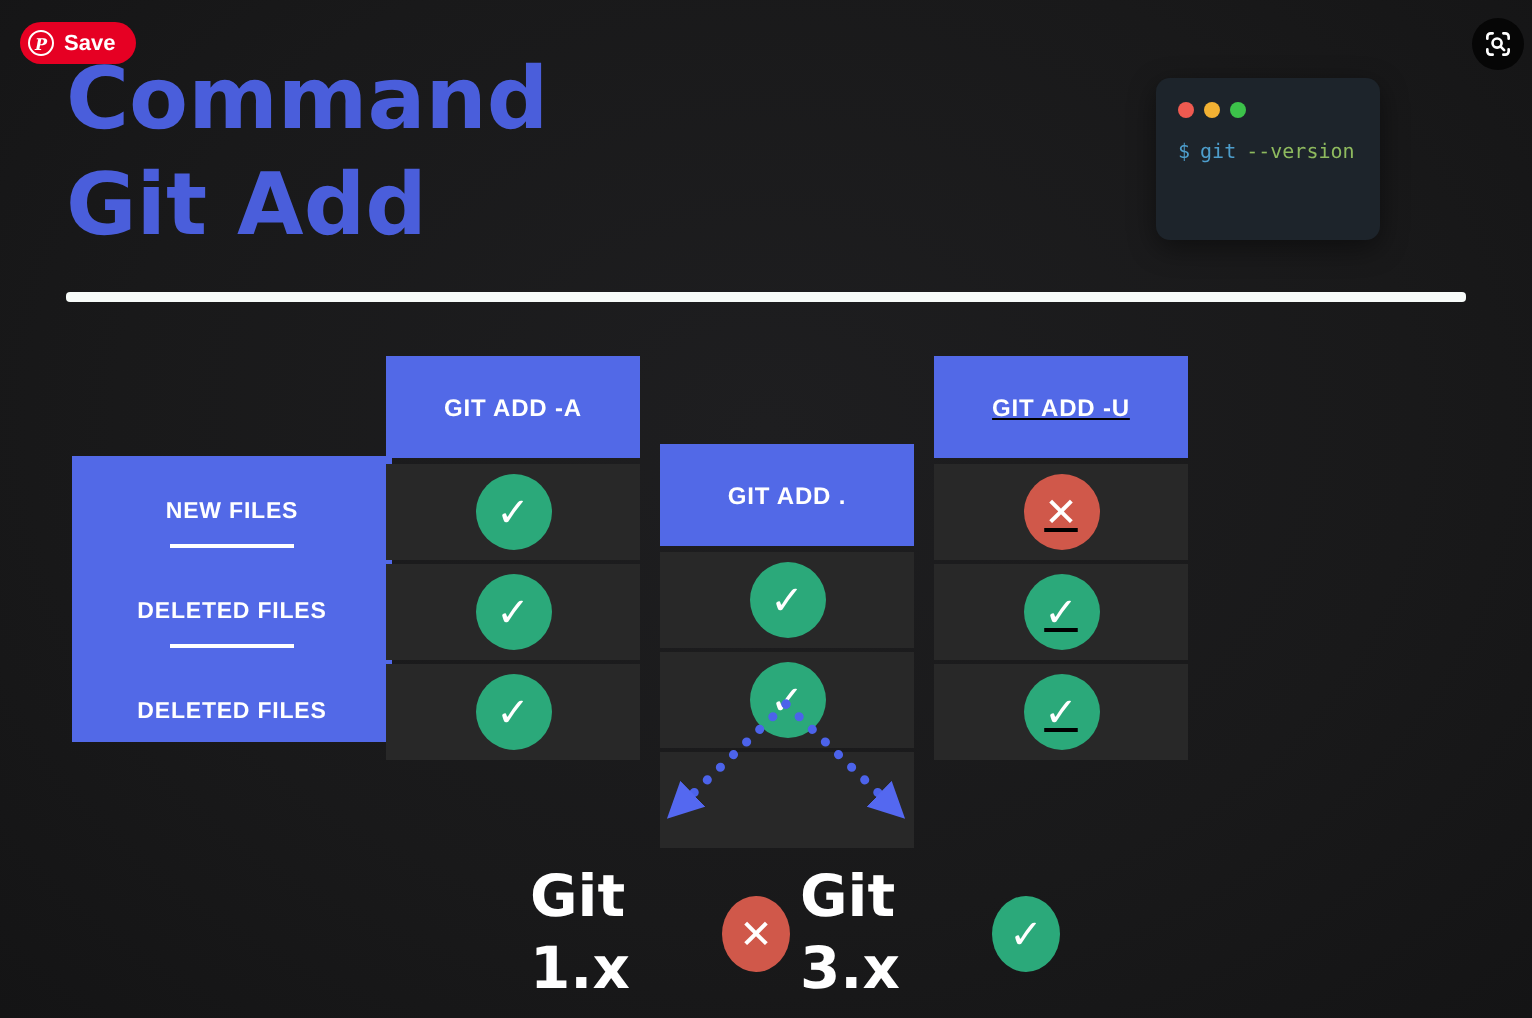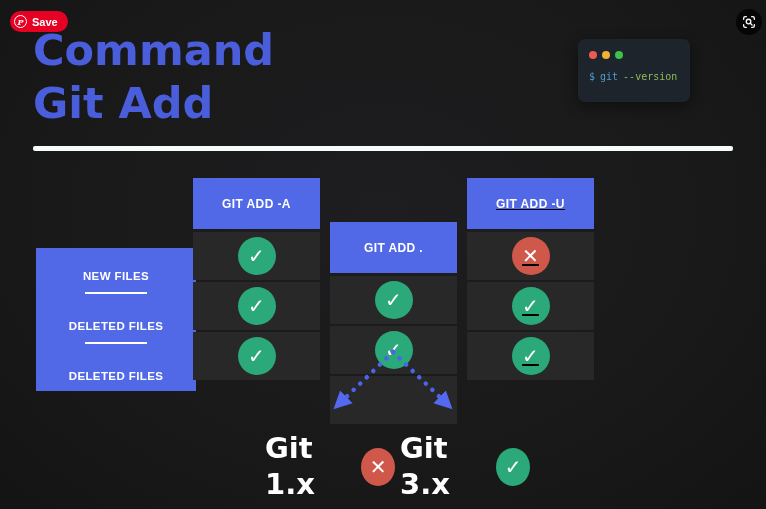--- a/index.html
+++ b/index.html
@@ -41,21 +41,21 @@
     position: absolute; left: 33px; top: 24px;
     font-family: "DejaVu Sans", sans-serif;
     font-size: 43px; line-height: 53px; font-weight: bold;
     color: #4a5edb; letter-spacing: 0px;
   }
   .title span { display: block; }
 
   
   .terminal {
     position: absolute; left: 578px; top: 39px;
-    width: 112px; height: 63px;
+    width: 112px; height: 81px;
     background: #1d242b; border-radius: 7px;
     padding: 12px 11px 0 11px;
     box-shadow: 0 4px 14px rgba(0,0,0,0.45);
   }
   .dots { display: flex; gap: 5px; }
   .dot { width: 8px; height: 8px; border-radius: 50%; }
   .dot-red { background: #ef5a50; }
   .dot-yellow { background: #f2b133; }
   .dot-green { background: #3cc24a; }
   .cmd {
@@ -70,21 +70,21 @@
   .divider {
     position: absolute; left: 33px; top: 146px;
     width: 700px; height: 5px; background: #f7fbf9; border-radius: 2px;
   }
 
   
   .labels-box {
     position: absolute; left: 36px; top: 228px;
     width: 160px; height: 143px;
     background: #5269e7;
-    display: flex; flex-direction: column; align-items: center; margin-top: 20px;
+    display: flex; flex-direction: column; align-items: center;
   }
   .row-label {
     color: #fff; font-size: 11.5px; font-weight: bold; letter-spacing: 0.4px;
     height: 14px; line-height: 14px;
   }
   .row-label:nth-of-type(1) { margin-top: 21px; }
   .lab-div { width: 62px; height: 2px; background: #fff; margin-top: 9px; }
   .lab-div + .row-label { margin-top: 25px; }
 
   

